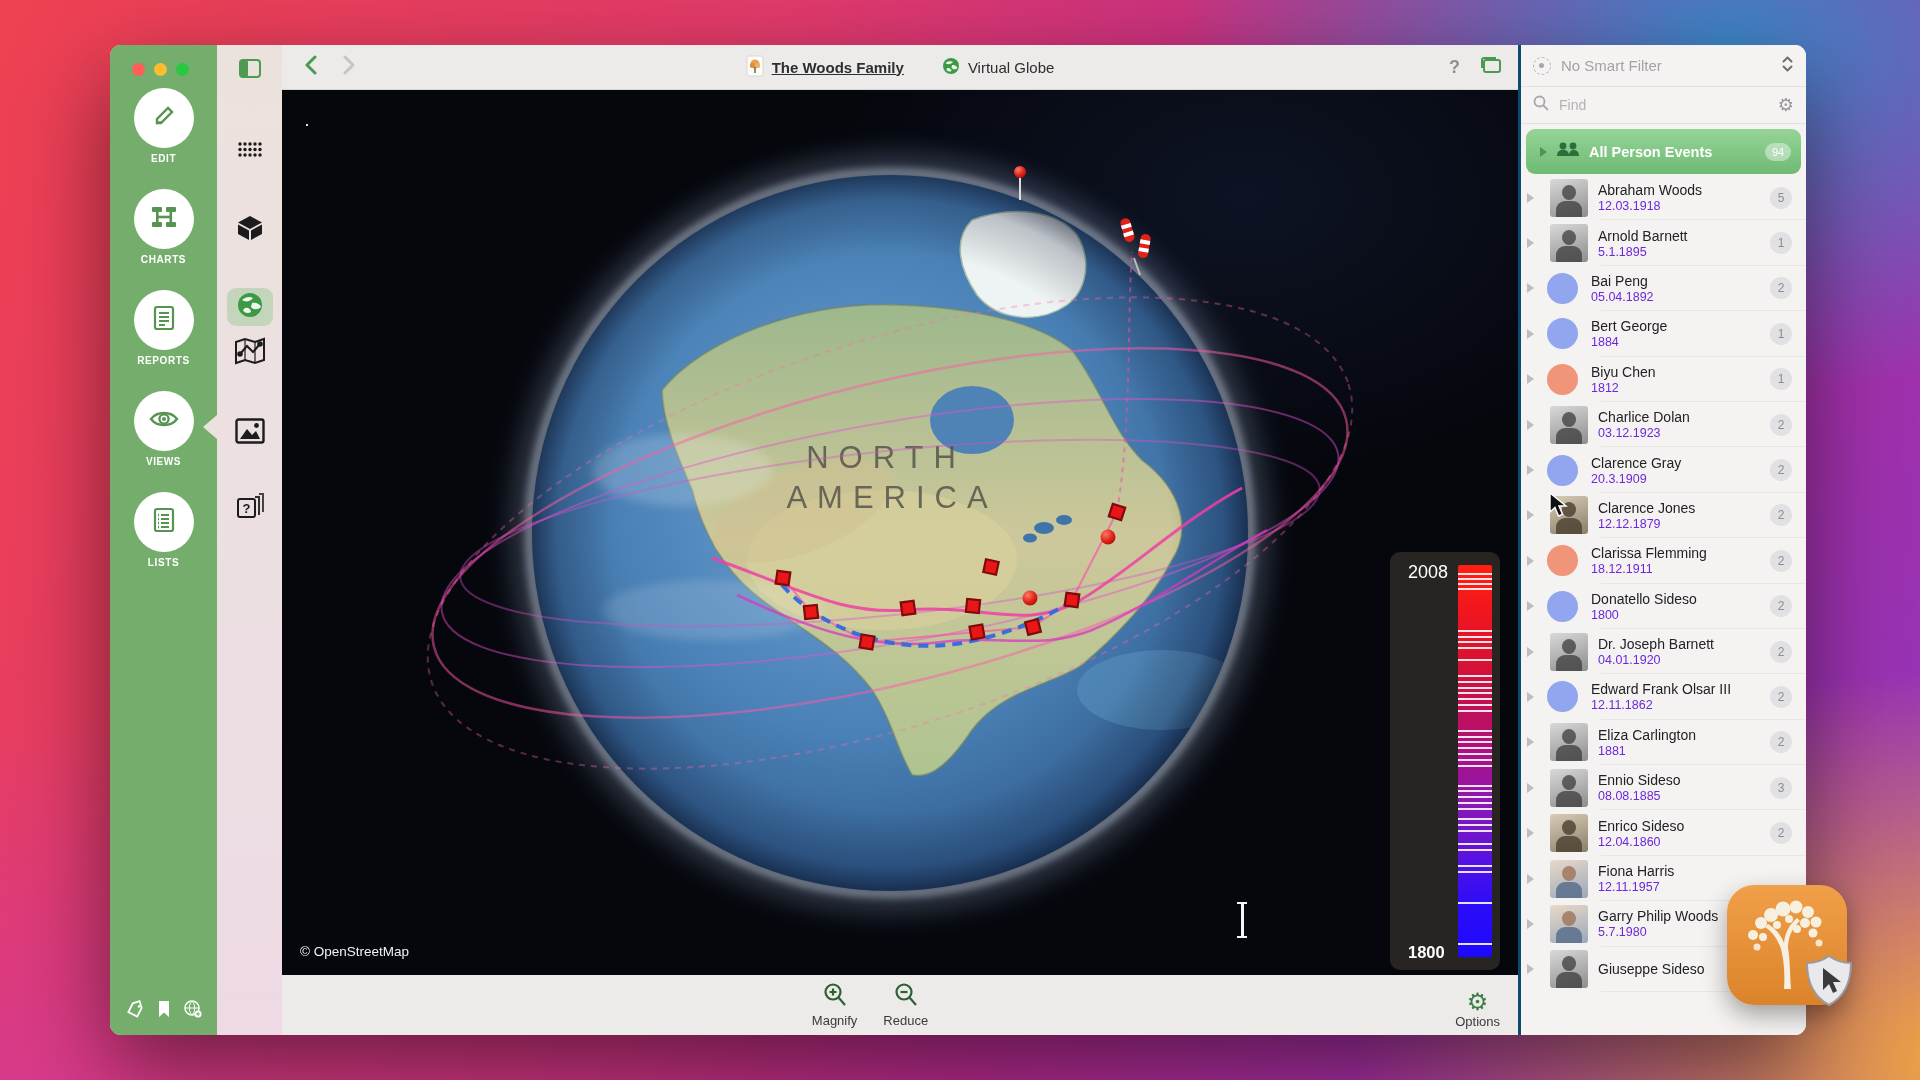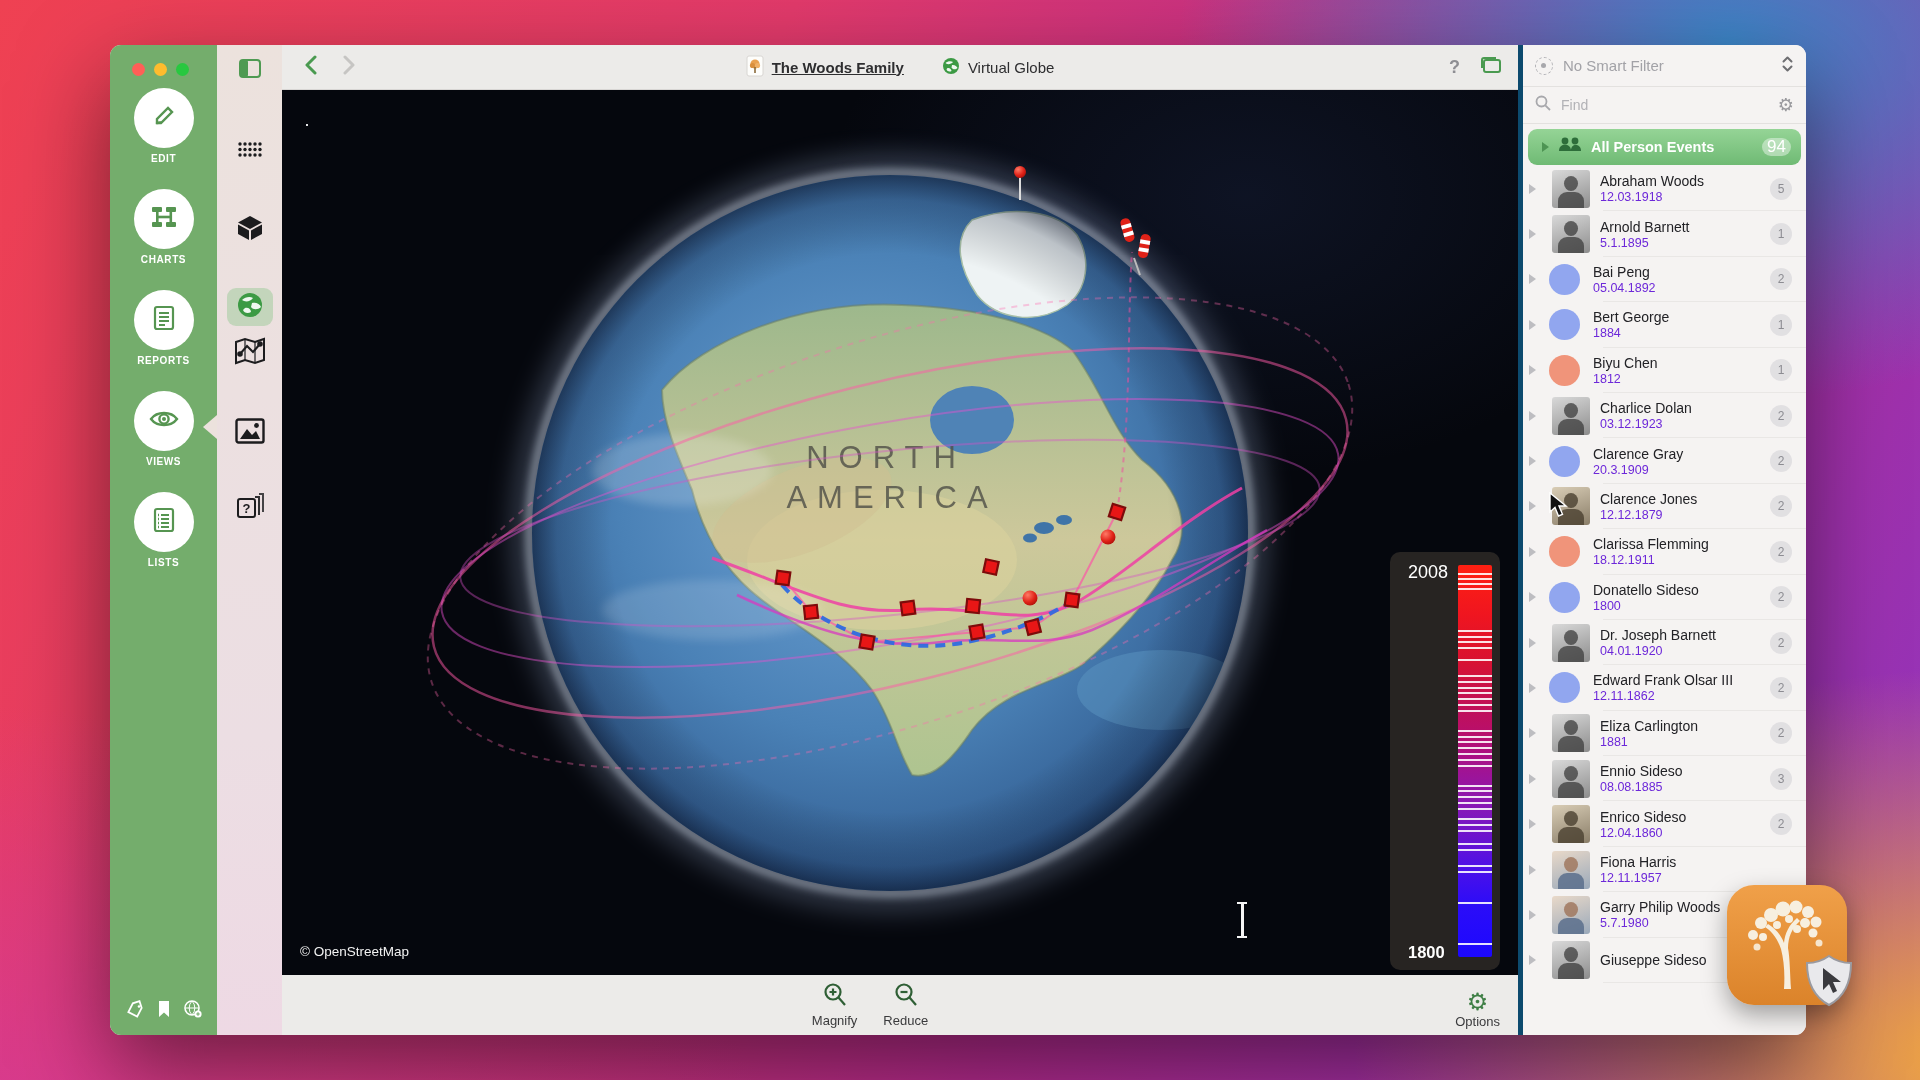--- a/index.html
+++ b/index.html
@@ -59,35 +59,35 @@
   .ibeam{position:absolute;left:955px;top:812px;width:10px;height:36px;}
   .ibeam::before{content:'';position:absolute;left:4px;top:0;bottom:0;width:2.5px;background:#f5f5f5;}
   .ibeam::after{content:'';position:absolute;left:0;right:0;top:0;height:2px;background:#f5f5f5;box-shadow:0 34px 0 #f5f5f5;}
   
   .bottombar{height:60px;background:#ecebe9;position:relative;display:flex;align-items:center;justify-content:center;flex:none;}
   .zoombtns{display:flex;gap:26px;margin-left:-60px;}
   .zbtn{display:flex;flex-direction:column;align-items:center;gap:2px;font-size:13px;color:#3a3a3c;}
   .optbtn{position:absolute;right:18px;bottom:6px;display:flex;flex-direction:column;align-items:center;font-size:13px;color:#3a3a3c;}
   .gear-green{font-size:24px;color:#3f7f46;line-height:24px;}
   
-  .rpanel{width:288px;flex:none;background:#f5f3f2;border-left:5px solid #0c4a6e;display:flex;flex-direction:column;overflow:hidden;}
+  .rpanel{width:288px;flex:none;background:#f5f3f2;border-left:3px solid #0c4a6e;display:flex;flex-direction:column;overflow:hidden;}
   .filter-row{height:42px;border-bottom:1px solid #e3e1df;display:flex;align-items:center;padding:0 12px;gap:10px;flex:none;}
   .filter-ico{width:18px;height:18px;border:1.6px dashed #b0b0b4;border-radius:50%;position:relative;flex:none;}
   .filter-ico::after{content:'';position:absolute;left:5px;top:5px;width:5px;height:5px;border-radius:50%;background:#a8a8ac;}
   .filter-label{color:#a2a2a7;font-size:15px;flex:1;}
   .find-row{height:37px;border-bottom:1px solid #e3e1df;display:flex;align-items:center;padding:0 12px;gap:8px;flex:none;}
   .find-input{border:none;outline:none;background:transparent;font-size:14px;color:#333;flex:1;}
   .find-input::placeholder{color:#b2b2b6;}
   .gear-gray{font-size:18px;color:#9a9a9e;}
   .plist{flex:1;overflow:hidden;padding-top:5px;}
-  .sel-row{margin:0 5px 1px 5px;height:36px;border-radius:9px;background:linear-gradient(180deg,#95d496,#6fba74);
+  .sel-row{margin:0 5px 1px 5px;height:45px;border-radius:9px;background:linear-gradient(180deg,#95d496,#6fba74);
     display:flex;align-items:center;padding:0 10px 0 8px;gap:8px;}
   .sel-row .disc{border-left-color:#4e9454;}
   .sel-label{color:#fff;font-weight:600;font-size:14.5px;flex:1;}
-  .sel-badge{min-width:26px;height:18px;border-radius:9px;background:rgba(255,255,255,.42);color:#fff;font-size:17px;font-weight:400;display:flex;align-items:center;justify-content:center;padding:0 5px;}
+  .sel-badge{min-width:26px;height:18px;border-radius:9px;background:rgba(255,255,255,.42);color:#fff;font-size:11px;font-weight:400;display:flex;align-items:center;justify-content:center;padding:0 5px;}
   .disc{width:0;height:0;border:5px solid transparent;border-left:7px solid #bdbdc1;border-right:0;flex:none;margin-left:6px;}
   .prow{height:45.4px;display:flex;align-items:center;gap:10px;padding:0 14px 0 0;position:relative;}
   .prow::after{content:'';position:absolute;left:80px;right:0;bottom:0;height:1px;background:#e9e7e5;}
   .pava{width:38px;height:38px;flex:none;margin-left:6px;position:relative;border-radius:3px;overflow:hidden;}
   .av-blue,.av-orange{width:31px;height:31px;border-radius:50%;margin:3px;overflow:visible;}
   .av-blue{background:#91a6ef;} .av-orange{background:#f0947a;}
   .av-photo-bw{background:linear-gradient(160deg,#d9d9d9,#8d8d8d);}
   .av-photo-sepia{background:linear-gradient(160deg,#d9cdb6,#8a7e69);}
   .av-photo-color{background:linear-gradient(160deg,#e9d9c9,#9aa9ba);}
   .av-photo-bw::before,.av-photo-sepia::before,.av-photo-color::before{content:'';position:absolute;width:14px;height:15px;border-radius:50%;left:12px;top:6px;background:rgba(60,60,60,.75);}

